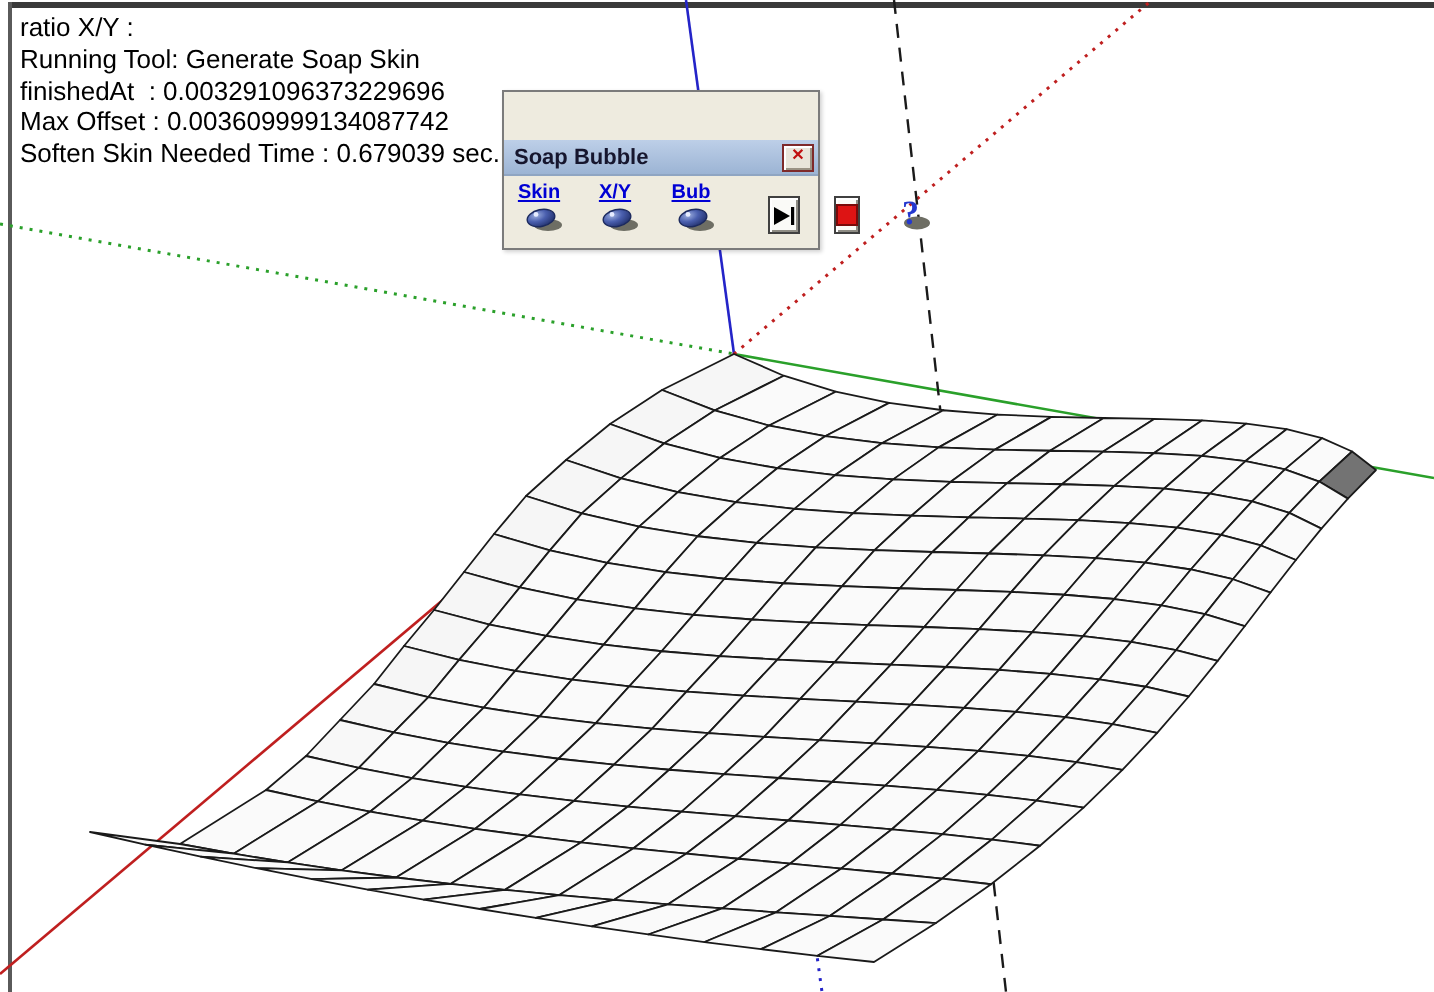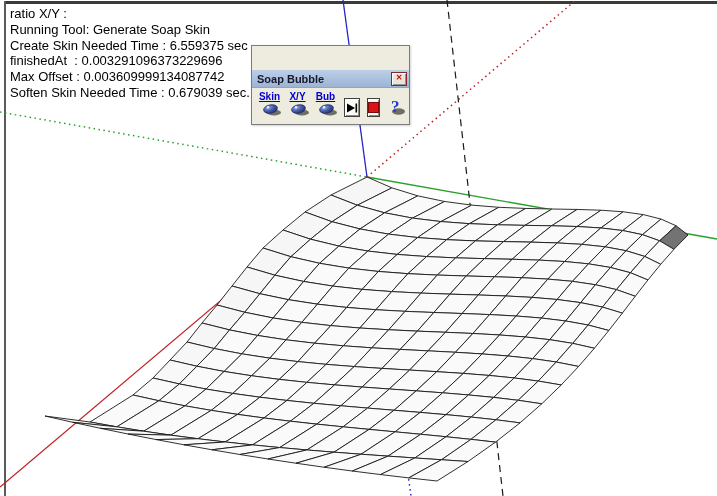--- a/index.html
+++ b/index.html
@@ -36,21 +36,21 @@
   .toolbar-title{
     font-size:11px;font-weight:bold;color:#16162e;letter-spacing:0px;
   }
   .close-btn{
     width:14px;height:12px;font-size:8px;font-weight:bold;line-height:10px;
     color:#c01010;text-align:center;cursor:pointer;
     background:#e9e5da;border:1px solid #7e2a2a;
     box-shadow:inset 1px 1px 0 #fff, inset -1px -1px 0 #9a9284;
   }
   .toolbar-body{
-    display:flex;align-items:flex-start;gap:3px;padding:4px 3px 3px 5px;height:29px;
+    display:flex;align-items:flex-start;gap:13px;padding:4px 3px 3px 5px;height:29px;
   }
   .tool-btn{display:flex;flex-direction:column;align-items:center;width:25px;cursor:pointer;}
   .tool-btn .lbl{
     font-size:10px;font-weight:bold;text-decoration:underline;
     color:var(--label-blue,#0000d4);line-height:10px;
   }
   .tool-btn svg{margin-top:1px;margin-left:5px;}
   .sq-btn{
     width:18px;height:17px;margin-top:6px;cursor:pointer;
     background:#fafaf7;border:1px solid #404040;
@@ -273,21 +273,20 @@
       <polygon points="361.0784568929612,454.2235526863807 388.02996147438563,456.1470741357767 352.2904518950437,471.01603498542266 324.1253644314869,467.2390670553936" fill="rgb(250,250,250)" stroke="#1a1a1a" stroke-width="0.9" stroke-linejoin="round"></polygon>
       <polygon points="388.02996147438563,456.1470741357767 414.8455851728446,457.98063306955436 380.49271137026244,474.56559766763854 352.2904518950437,471.01603498542266" fill="rgb(250,250,250)" stroke="#1a1a1a" stroke-width="0.9" stroke-linejoin="round"></polygon>
       <polygon points="414.8455851728446,457.98063306955436 441.4984641815911,459.7607767596835 408.7299562682216,477.8921282798834 380.49271137026244,474.56559766763854" fill="rgb(250,250,250)" stroke="#1a1a1a" stroke-width="0.9" stroke-linejoin="round"></polygon>
       <polygon points="441.4984641815911,459.7607767596835 467.96173469387753,461.5240524781342 437,481 408.7299562682216,477.8921282798834" fill="rgb(250,250,250)" stroke="#1a1a1a" stroke-width="0.9" stroke-linejoin="round"></polygon>
     </g>
   </svg>
 
 <div class="console">
   <div>ratio X/Y :</div>
   <div>Running Tool: Generate Soap Skin</div>
-  <div>Create Skin Needed Time : 6.559375 sec</div>
   <div>finishedAt  : 0.003291096373229696</div>
   <div>Max Offset : 0.003609999134087742</div>
   <div>Soften Skin Needed Time : 0.679039 sec.</div>
 </div>
 
 <div class="toolbar">
   <div class="toolbar-titlebar">
     <span class="toolbar-title">Soap Bubble</span>
     <span class="close-btn"><span>✕</span></span>
   </div>

